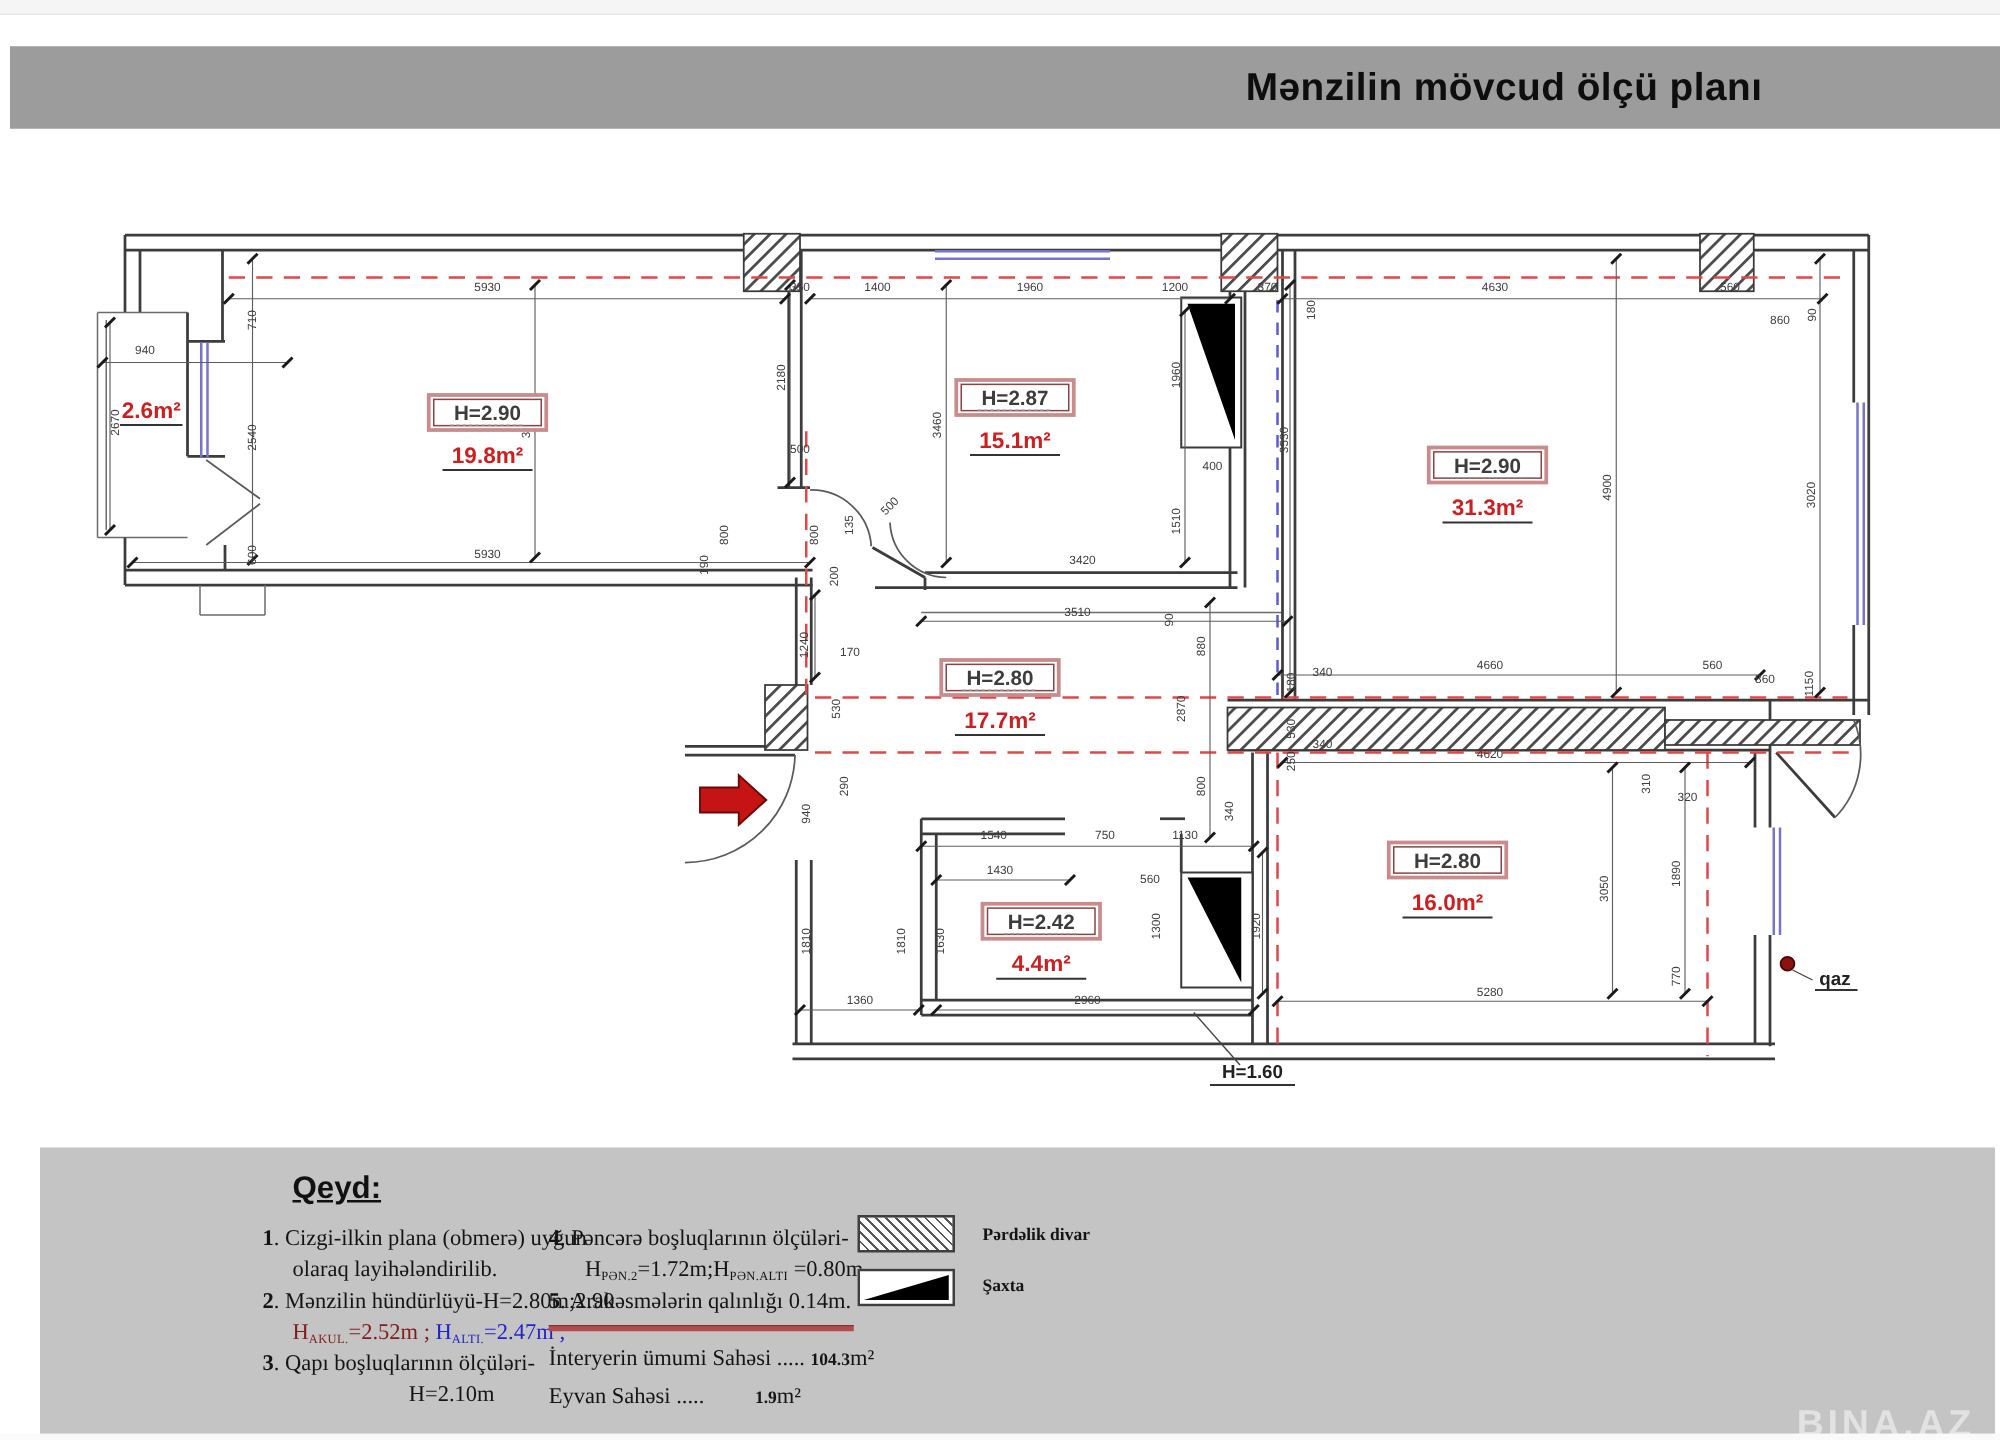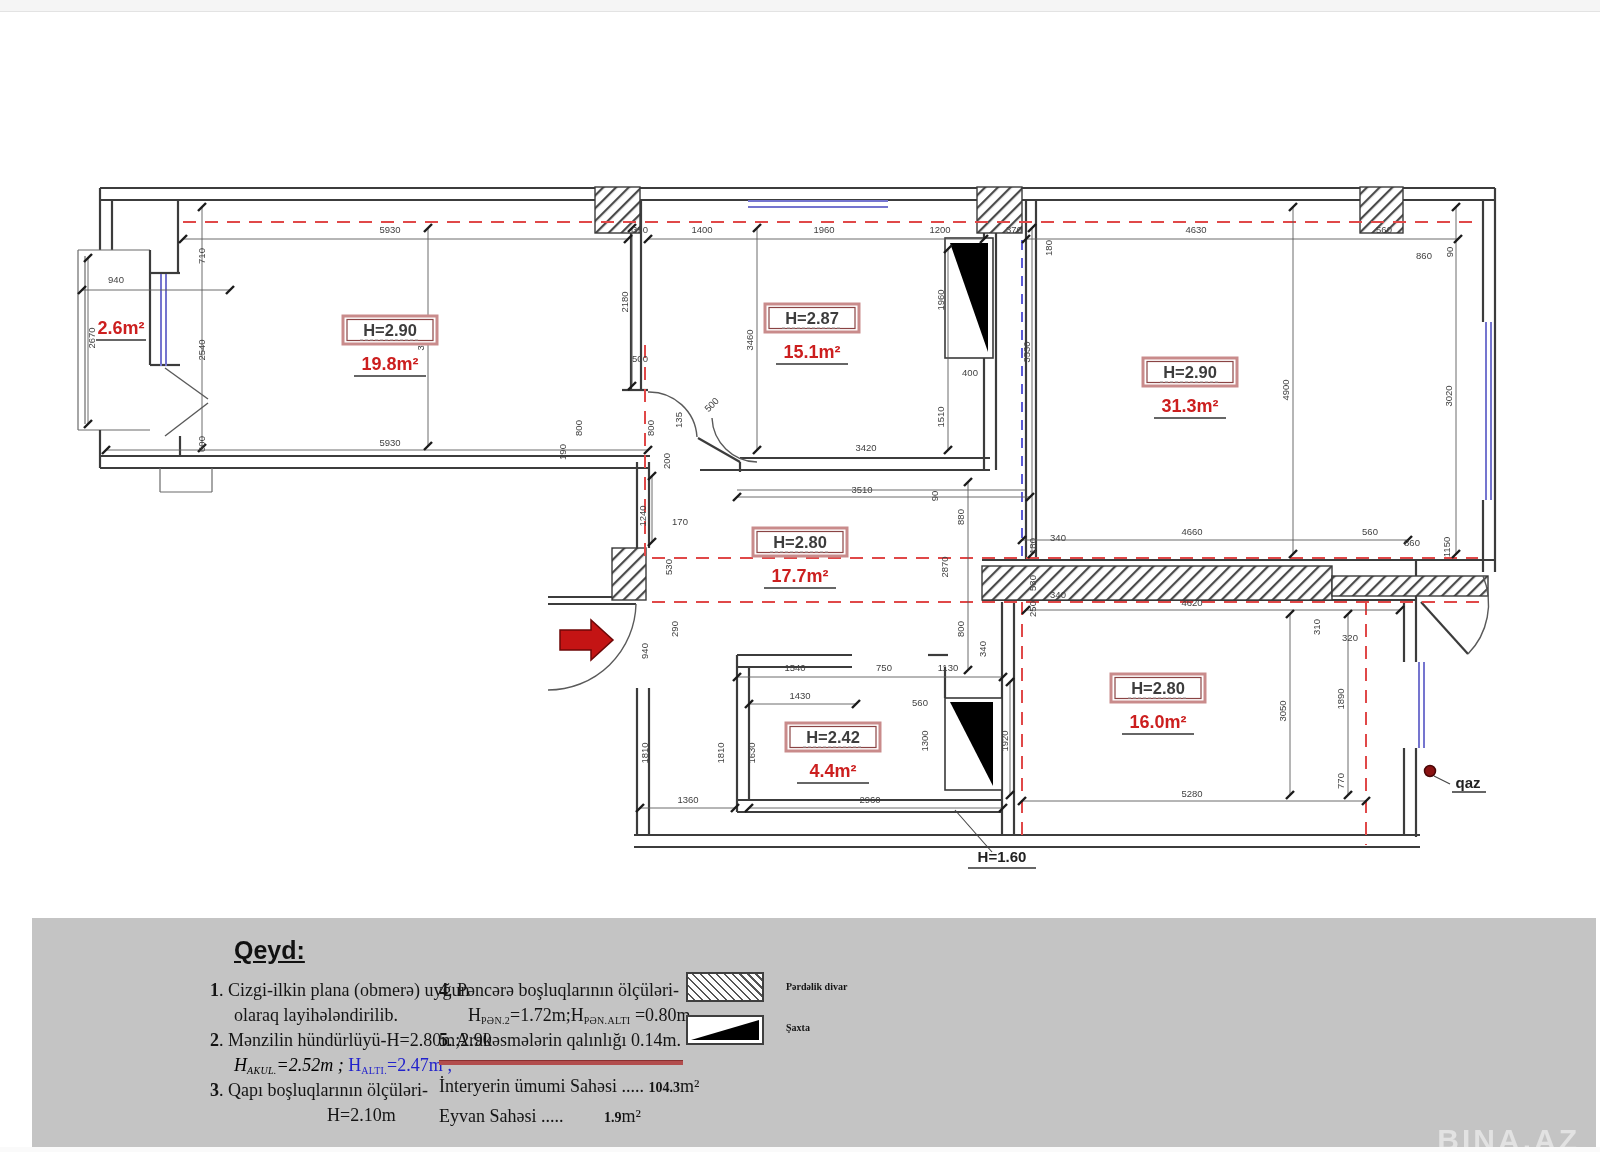--- a/index.html
+++ b/index.html
@@ -6,28 +6,28 @@
   .page{position:relative;width:1600px;height:1152px;background:#ffffff;overflow:hidden;font-family:"Liberation Sans",sans-serif;}
   .top-strip{position:absolute;left:0;top:0;right:0;height:11px;background:#f5f5f5;border-bottom:1px solid #e3e3e3;}
   .title-bar{position:absolute;left:8px;right:0;top:37px;height:66px;background:#9c9c9c;display:flex;align-items:center;justify-content:flex-end;}
   .title-bar .title{font-size:31px;font-weight:bold;color:#0e0e0e;letter-spacing:.4px;margin-right:190px;}
   .plan-svg{position:absolute;left:0;top:0;}
   .notes-band{position:absolute;left:8px;right:4px;top:918px;height:229px;background:#c4c4c4;font-family:"Liberation Serif",serif;color:#141414;margin-left:24px;}
   .qeyd{position:absolute;left:202px;top:18px;font-size:25px;font-weight:bold;text-decoration:underline;font-family:"Liberation Sans",sans-serif;color:#111;}
   .nline{position:absolute;font-size:18px;white-space:nowrap;}
   .nnum{font-weight:bold;}
   .nsub{font-size:10px;vertical-align:-3px;letter-spacing:.3px;}
-  .red{color:#000000;font-style:italic;}
+  .red{color:#7f1d1d;}
   .blue{color:#2222cc;}
   .red-rule{position:absolute;left:407px;top:142px;width:244px;height:4px;background:#b24d4d;border-top:1px solid #8a3030;}
   .total-line{position:absolute;font-size:18px;white-space:nowrap;}
   .total-value{font-weight:bold;font-size:14px;}
   .legend-swatch{position:absolute;width:78px;height:30px;border:2px solid #3f3f3f;box-sizing:border-box;}
   .legend-hatch{background:repeating-linear-gradient(45deg,#fdfdfd,#fdfdfd 4px,#555 4px,#555 5.6px);}
-  .legend-label{position:absolute;font-size:10px;font-weight:bold;font-family:"Liberation Serif",serif;white-space:nowrap;}
+  .legend-label{position:absolute;font-size:14px;font-weight:bold;font-family:"Liberation Serif",serif;white-space:nowrap;}
   .watermark{position:absolute;right:16px;bottom:-10px;font-family:"Liberation Sans",sans-serif;font-weight:bold;font-size:30px;color:rgba(255,255,255,0.5);letter-spacing:3px;}
   .bottom-strip{position:absolute;left:0;right:0;bottom:0;height:5px;background:#fafafa;}
   
   .wall{stroke:#3c3c3c;stroke-width:2.2;fill:none;}
   .wall-thin{stroke:#6b6b6b;stroke-width:1.2;fill:none;}
   .arc{stroke:#5a5a5a;stroke-width:1.4;fill:none;}
   .dimchain{stroke:#5c5c5c;stroke-width:0.9;}
   .tick{stroke:#1a1a1a;stroke-width:2.4;}
   .dim-text{font-family:"Liberation Sans",sans-serif;font-size:9.5px;fill:#3f3f3f;text-anchor:middle;}
   .rdash{stroke:#e04848;stroke-width:2;stroke-dasharray:13 9;fill:none;}
@@ -44,20 +44,23 @@
   .area-under{stroke:#333;stroke-width:1.6;}
   .ann-text{font-family:"Liberation Sans",sans-serif;font-size:15px;font-weight:bold;fill:#222;text-anchor:middle;}
   .leader{stroke:#444;stroke-width:1.1;}
 </style>
 </head>
 <body>
 
 <div class="page">
   <div class="top-strip"></div>
 
+  <div class="title-bar">
+    <div class="title">Mənzilin mövcud ölçü planı</div>
+  </div>
 
   <svg class="plan-svg" width="1600" height="1152" viewBox="0 0 1600 1152">
     <defs>
       <pattern id="hatch" patternUnits="userSpaceOnUse" width="9" height="9" patternTransform="rotate(45)">
         <rect width="9" height="9" fill="#ffffff"></rect>
         <line x1="1" y1="0" x2="1" y2="9" stroke="#4a4a4a" stroke-width="2.4"></line>
       </pattern>
     </defs>
 
     <g>

